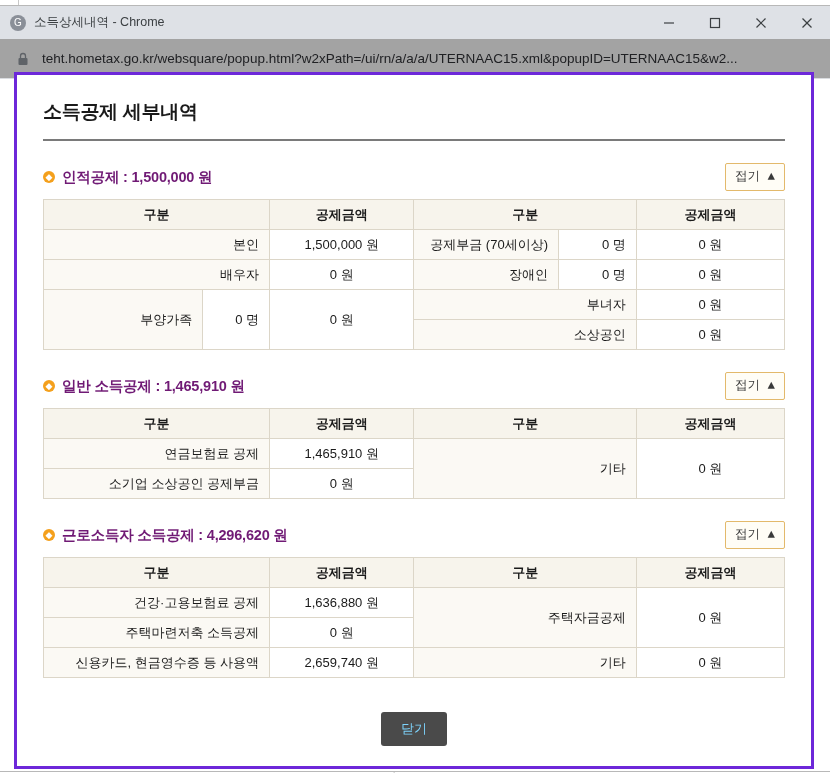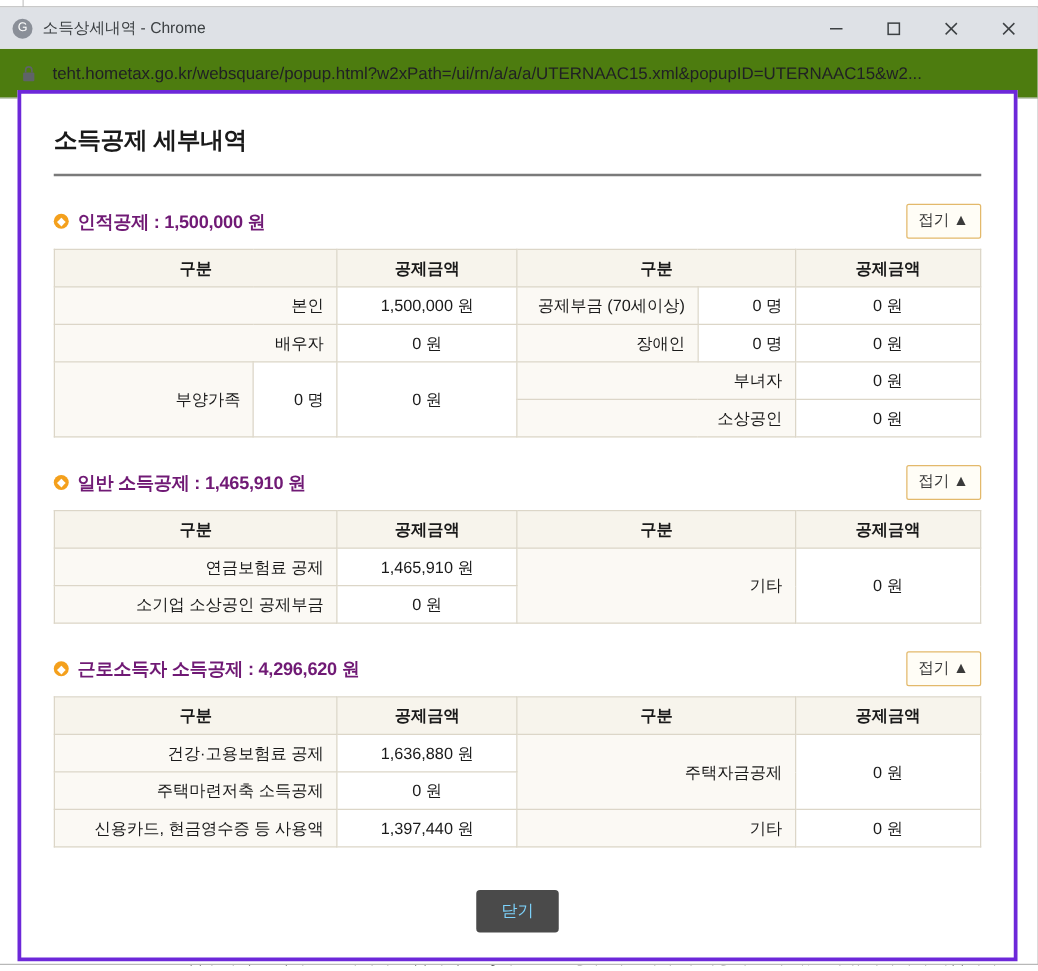--- a/index.html
+++ b/index.html
@@ -129,21 +129,21 @@
     color: #3c4043;
   }
   #btn-min { right: 138px; }
   #btn-max { right: 92px; }
   #btn-close { right: 46px; }
   #btn-close-2 { right: 0px; color:#3c4043;}
   .win-btn svg { display:block; }
 
   #addressbar {
     height: 39px;
-    background: #4d7c0f;
+    background: #a3a3a3;
     border-bottom: 1px solid #dadce0;
     display: flex;
     align-items: center;
   }
   #lock-icon {
     margin-left: 16px;
     width: 14px; height: 14px;
     display:flex; align-items:center; justify-content:center;
   }
   #url-text {
@@ -216,21 +216,21 @@
   }
   .collapse-btn {
     border: 1px solid #e3b96b;
     background: #fffdf6;
     color: #3a3a3a;
     font-size: 12.5px;
     padding: 4px 9px 5px 9px;
     border-radius: 2px;
     cursor: pointer;
     white-space: nowrap;
-    font-family: Liberation Serif, serif;
+    font-family: Liberation Mono, monospace;
   }
 
   table.det {
     width: 100%;
     border-collapse: collapse;
     table-layout: fixed;
   }
   table.det th, table.det td {
     border: 1px solid #dcd6c8;
     font-size: 13px;
@@ -446,21 +446,21 @@
             <td class="num">1,636,880 원</td>
             <td class="lbl" rowspan="2">주택자금공제</td>
             <td class="num" rowspan="2">0 원</td>
           </tr>
           <tr>
             <td class="lbl">주택마련저축 소득공제</td>
             <td class="num">0 원</td>
           </tr>
           <tr>
             <td class="lbl">신용카드, 현금영수증 등 사용액</td>
-            <td class="num">1,397,440 원</td>
+            <td class="num">2,659,740 원</td>
             <td class="lbl">기타</td>
             <td class="num">0 원</td>
           </tr>
         </tbody>
           </table>
       </div>
 
       <div id="close-row">
         <button id="close-button">닫기</button>
       </div>

